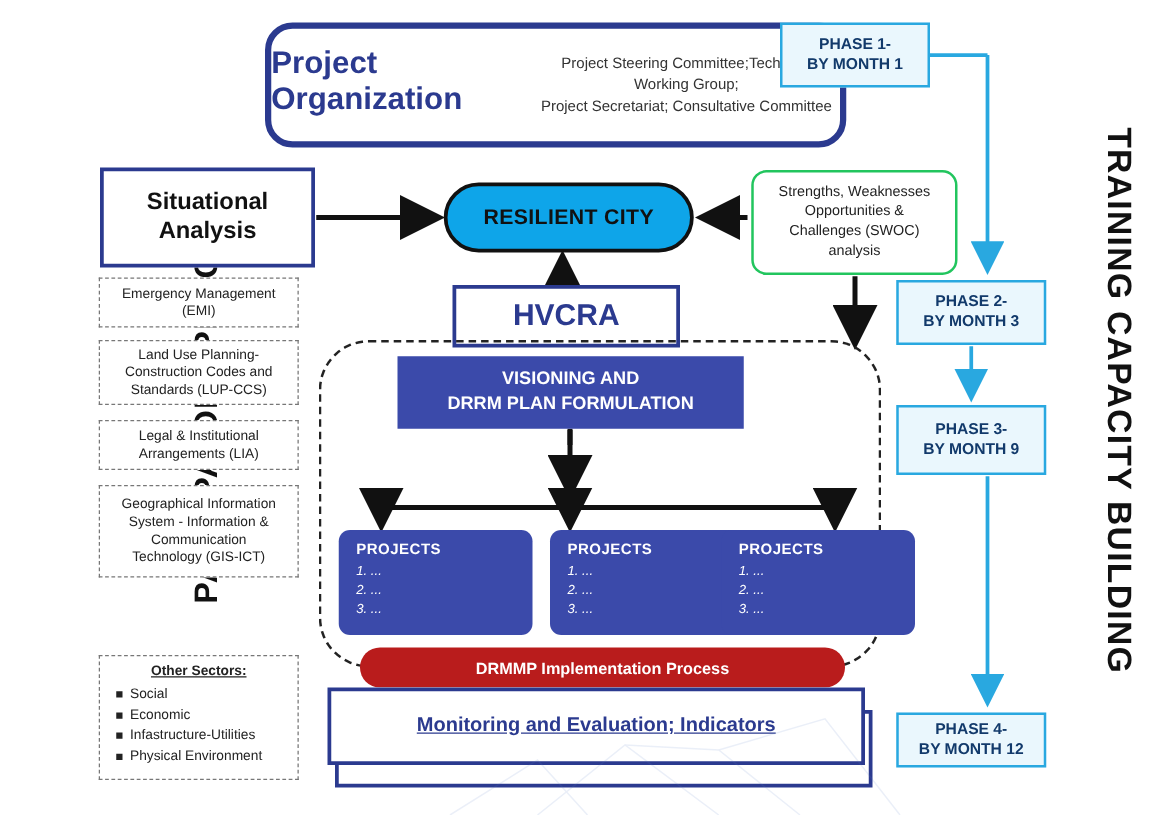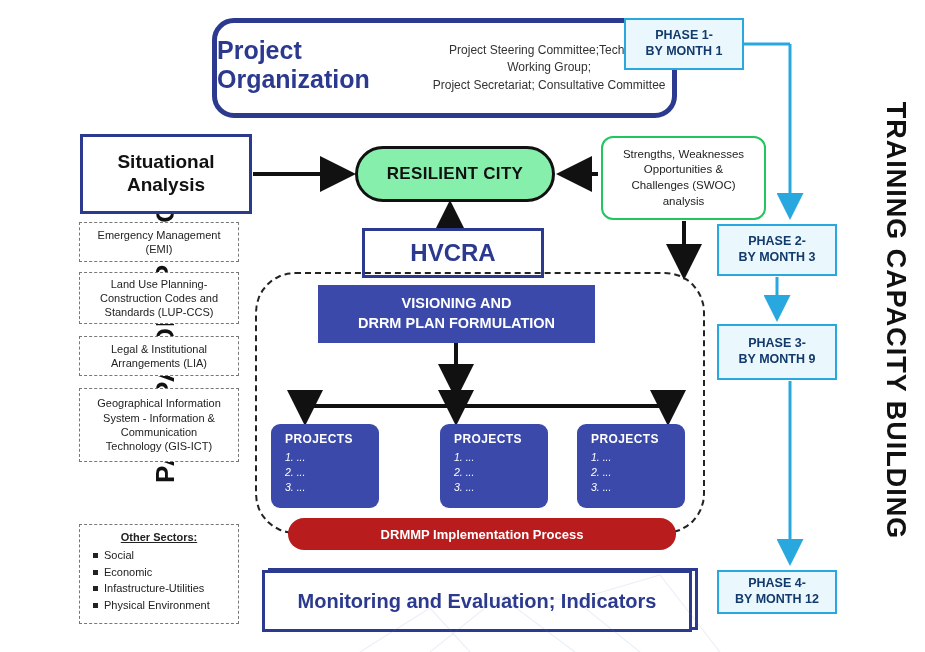--- a/index.html
+++ b/index.html
@@ -65,21 +65,21 @@
   
   #situational{
     left:80px;top:134px;width:172px;height:80px;
     display:flex;align-items:center;justify-content:center;text-align:center;
     font-size:19px;font-weight:bold;color:#111;line-height:1.2;
   }
 
   
   #resilient{
     left:355px;top:146px;width:200px;height:56px;
-    border:3px solid #111;border-radius:28px;background:#86efac;
+    border:3px solid #111;border-radius:28px;background:#0ea5e9;
     display:flex;align-items:center;justify-content:center;
     font-size:17px;font-weight:bold;color:#111;letter-spacing:.3px;
   }
 
   
   #swoc{
     left:601px;top:136px;width:165px;height:84px;
     border:2px solid #22c55e;border-radius:12px;background:#fff;
     display:flex;align-items:center;justify-content:center;text-align:center;
     font-size:11.5px;color:#222;line-height:1.35;padding:2px;
@@ -101,43 +101,43 @@
   
   #visioning{
     left:318px;top:285px;width:277px;height:58px;
     background:#3b4aaa;color:#fff;
     display:flex;align-items:center;justify-content:center;text-align:center;
     font-size:14.5px;font-weight:bold;line-height:1.35;
   }
 
   
   .proj{
-    top:424px;width:108px;height:84px;
+    top:424px;width:155px;height:84px;
     background:#3b4aaa;color:#fff;border-radius:9px;
     padding:8px 0 0 14px;
   }
   .proj .h{font-size:12px;font-weight:bold;letter-spacing:.4px;margin-bottom:4px;}
   .proj .i{font-size:10.5px;font-style:italic;line-height:1.45;}
   #proj1{left:271px;}
   #proj2{left:440px;}
   #proj3{left:577px;}
 
   
   #drmmp{
     left:288px;top:518px;width:388px;height:32px;
     background:#b91c1c;color:#fff;border-radius:16px;
     display:flex;align-items:center;justify-content:center;
     font-size:13px;font-weight:bold;
   }
 
   
   #monitor{
-    left:262px;top:570px;width:430px;height:62px;
-    display:flex;align-items:center;justify-content:center;
-    font-size:20px;font-weight:bold;color:#2b3a8f;
+    left:262px;top:550px;width:430px;height:62px;
+    display:flex;align-items:center;justify-content:center;
+    font-size:16px;font-weight:bold;color:#2b3a8f;text-decoration:underline;
   }
   #monitor-shadow{
     left:268px;top:568px;width:430px;height:62px;
     border:3px solid #2b3a8f;background:#fff;
   }
 
   
   .sector{
     left:79px;width:160px;
     border:1.5px dashed #777;background:#fff;

